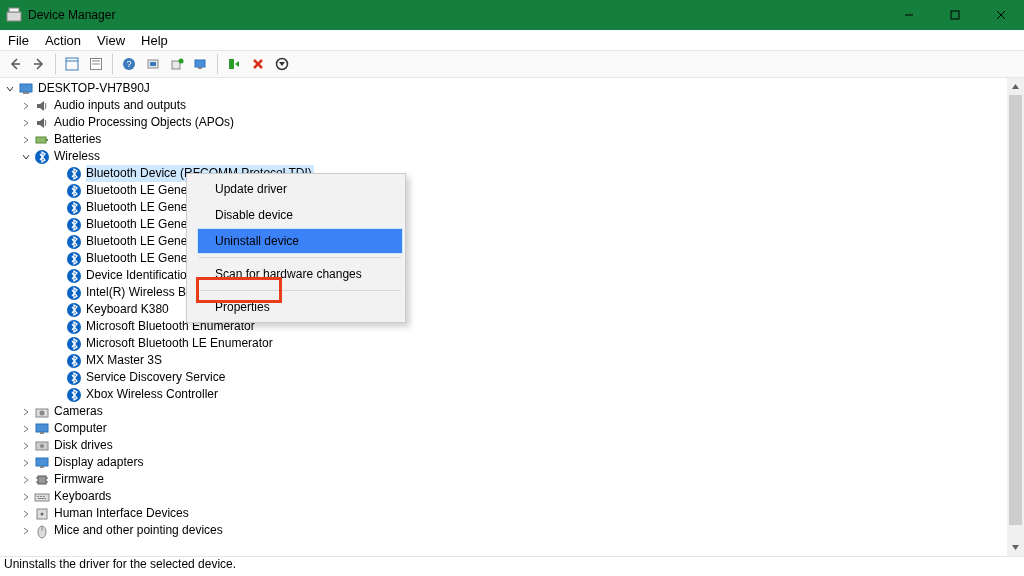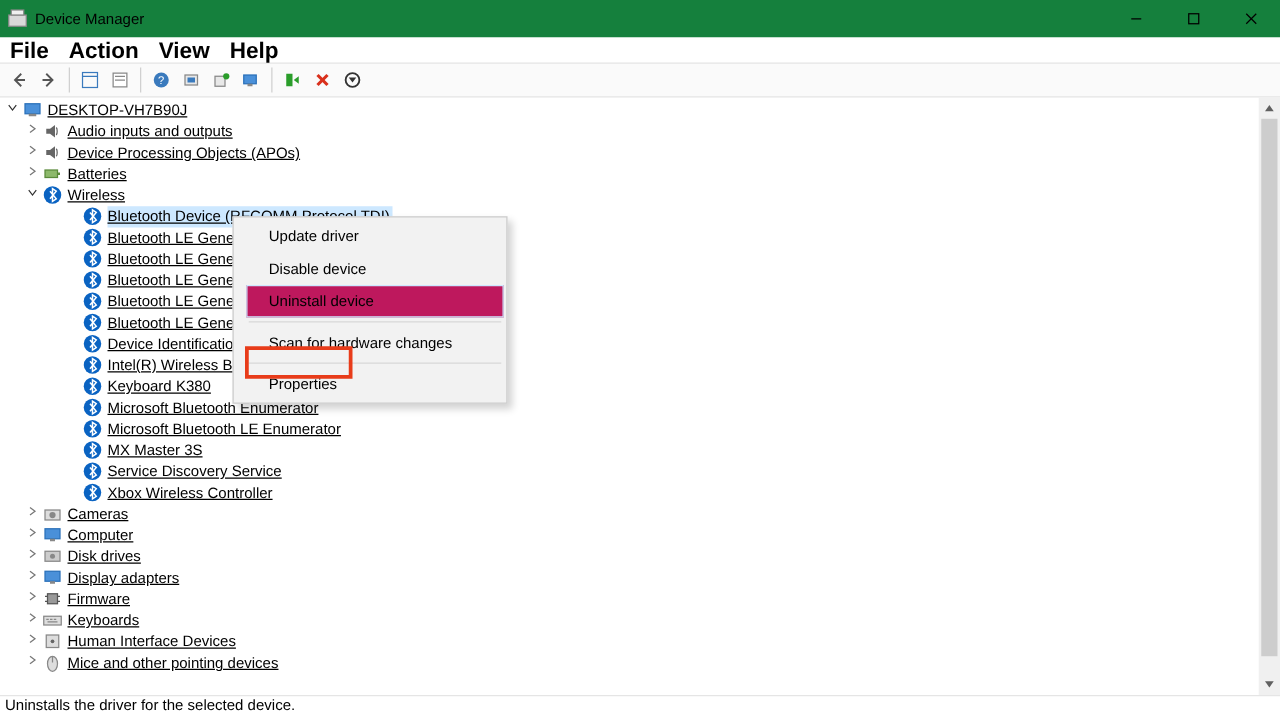--- a/index.html
+++ b/index.html
@@ -4,39 +4,39 @@
 <style>
   * { box-sizing: border-box; margin: 0; padding: 0; font-family: "Segoe UI", Tahoma, sans-serif; }
   html, body { width: 1024px; height: 576px; overflow: hidden; background: #fff; font-size: 12px; color: #000; }
   .titlebar { height: 30px; display: flex; align-items: center; padding-left: 6px; background: #15803d; }
   .titlebar .app-icon { width: 16px; height: 16px; margin-right: 6px; }
   .titlebar .title { font-size: 12px; }
   .window-controls { margin-left: auto; display: flex; height: 100%; }
   .window-controls .wc { width: 46px; display: flex; align-items: center; justify-content: center; }
   .window-controls .wc svg { stroke: #000; stroke-width: 1; fill: none; }
   .menubar { height: 20px; display: flex; align-items: center; padding: 0 4px; border-top: 1px solid #fff; }
-  .menubar .menu-item { padding: 2px 8px; font-size: 18px; font-weight: bold; }
+  .menubar .menu-item { padding: 2px 8px; font-size: 13px; }
   .menubar .menu-item:first-child { padding-left: 4px; }
   .toolbar { height: 28px; display: flex; align-items: center; padding: 2px 4px; border-top: 1px solid #e5e5e5; border-bottom: 1px solid #e5e5e5; gap: 2px; background: #fafafa; }
   .toolbar .tb-btn { width: 22px; height: 22px; display: flex; align-items: center; justify-content: center; border: 1px solid transparent; }
   .toolbar .sep { width: 1px; height: 20px; background: #d0d0d0; margin: 0 3px; }
   .content { position: relative; height: 478px; overflow: hidden; }
   .tree { padding: 2px 0 0 4px; }
-  .node { display: flex; height: 17px; line-height: 17px; white-space: nowrap; text-decoration: underline; }
+  .node { display: flex; align-items: center; height: 17px; line-height: 17px; white-space: nowrap; }
   .node .expander { width: 12px; height: 12px; margin-right: 2px; display: inline-flex; align-items: center; justify-content: center; color: #555; }
   .node .expander svg { width: 8px; height: 8px; }
   .node .icon { width: 16px; height: 16px; margin-right: 4px; display: inline-flex; align-items: center; justify-content: center; }
   .node .label { font-size: 12px; }
   .indent-0 { padding-left: 0px; }
   .indent-1 { padding-left: 16px; }
   .indent-3 { padding-left: 48px; }
   .selected .label { background: #cde8ff; padding-right: 2px; }
   .context-menu { position: absolute; background: #f2f2f2; border: 1px solid #cccccc; box-shadow: 4px 4px 6px rgba(0,0,0,0.18); padding: 2px; min-width: 220px; }
   .ctx-item { padding: 6px 22px 6px 18px; font-size: 12px; }
-  .ctx-item.hover { background: #be185d; border: 1px solid #cce8ff; padding: 5px 21px 5px 17px; }
+  .ctx-item.hover { background: #3b82f6; border: 1px solid #cce8ff; padding: 5px 21px 5px 17px; }
   .ctx-sep { height: 1px; background: #d7d7d7; margin: 3px 2px; }
   .highlight-box { position: absolute; border: 3px solid #e83c1a; pointer-events: none; }
   .statusbar { height: 20px; display: flex; align-items: flex-start; padding: 0 4px; font-size: 12px; border-top: 1px solid #e5e5e5; }
   .scrollbar-v { position: absolute; right: 0; top: 0; bottom: 0; width: 17px; background: #f0f0f0; }
   .scrollbar-v .arrow-up, .scrollbar-v .arrow-down { height: 17px; display:flex; align-items:center; justify-content:center; }
   .scrollbar-v .thumb { position: absolute; left: 2px; right: 2px; top: 17px; height: 430px; background: #cdcdcd; }
   
   .bt-icon circle { fill: #0a63c2; }
   .bt-icon path { stroke: #fff; stroke-width: 1.2; fill: none; }
 </style>
@@ -189,21 +189,21 @@
             <svg viewBox="0 0 8 8">
               <path d="M2 1 L6 4 L2 7" stroke="#777" fill="none"></path>
             </svg>
           </span>
           <span class="icon">
             <svg viewBox="0 0 16 16">
               <path d="M3 6h3l4-3v10l-4-3H3z" fill="#666"></path>
               <path d="M11 5c1 1 1 5 0 6" stroke="#666" fill="none"></path>
             </svg>
           </span>
-          <span class="label">Device Processing Objects (APOs)</span>
+          <span class="label">Audio Processing Objects (APOs)</span>
         </div>
         <div class="node indent-1">
           <span class="expander">
             <svg viewBox="0 0 8 8">
               <path d="M2 1 L6 4 L2 7" stroke="#777" fill="none"></path>
             </svg>
           </span>
           <span class="icon">
             <svg viewBox="0 0 16 16">
               <rect x="2" y="5" width="10" height="6" fill="#8db96b" stroke="#5a8a3a"></rect>

